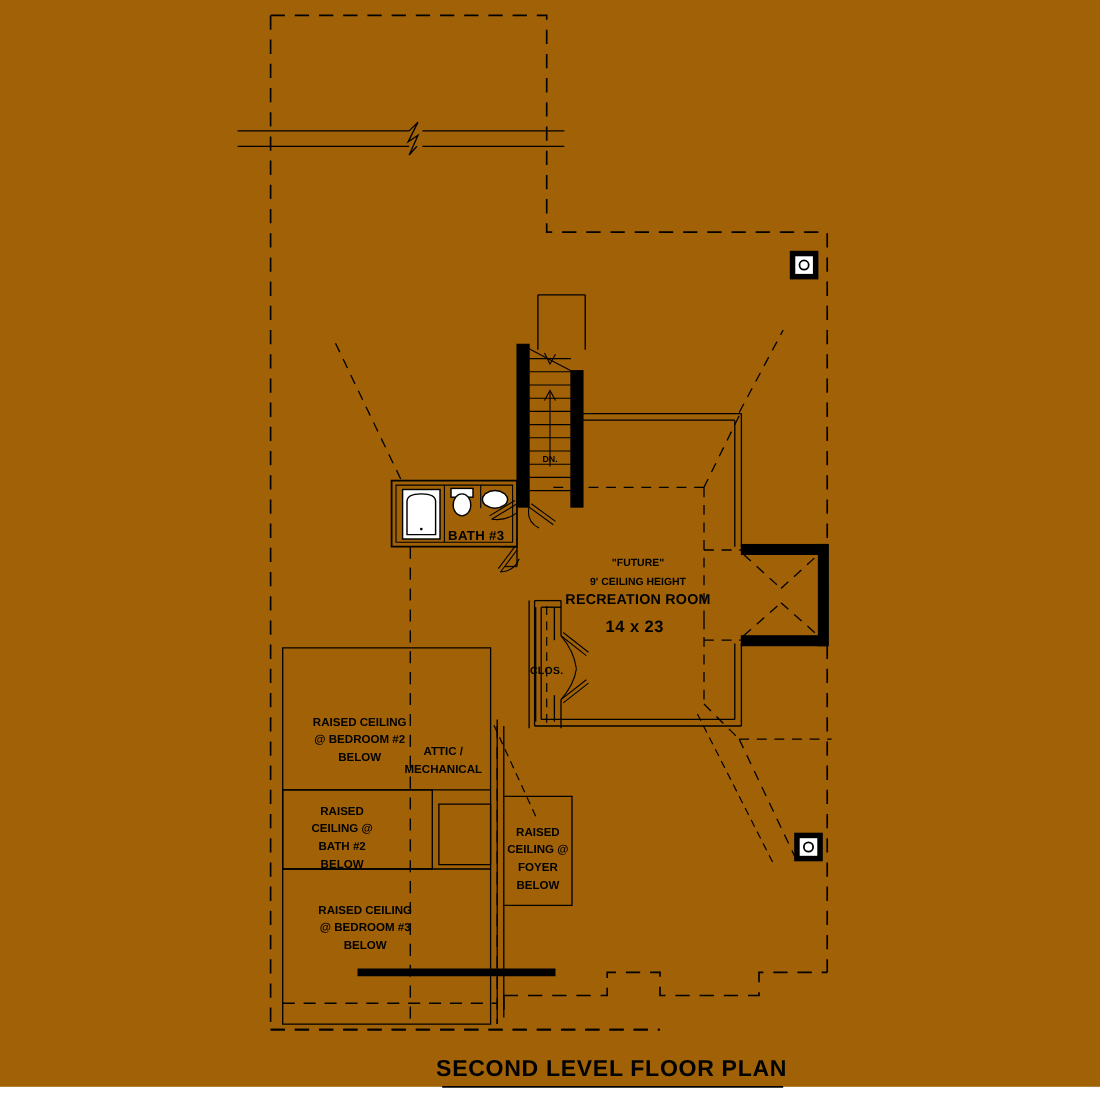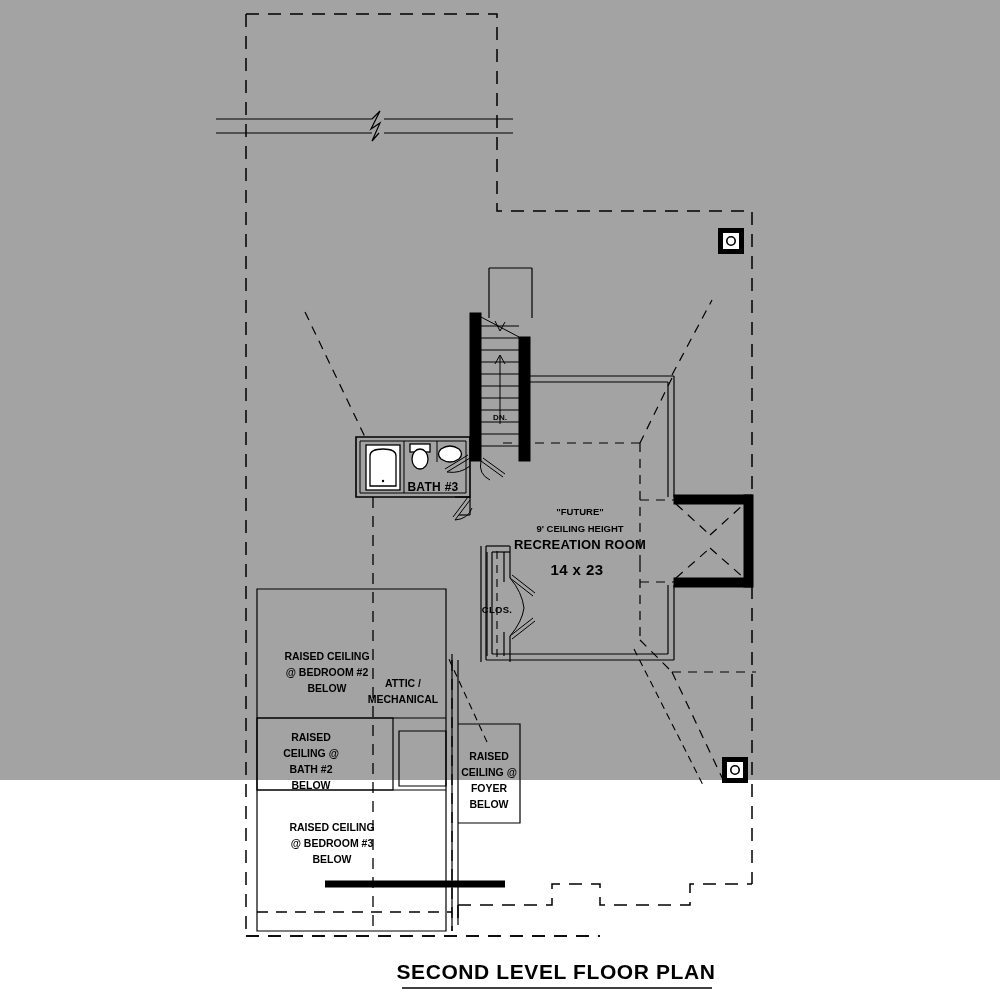--- a/index.html
+++ b/index.html
@@ -9,22 +9,22 @@
   }
   body {
     width: 1000px;
     height: 1000px;
     font-family: "Liberation Sans", sans-serif;
     overflow: hidden;
   }
   #plan-root {
     position: relative;
     width: 1000px;
-    height: 780px;
-    background: #a3a3a3;
+    height: 988px;
+    background: #a16207;
   }
   svg#floorplan {
     position: absolute;
     top: 0;
     left: 0;
     width: 1000px;
     height: 1000px;
     display: block;
   }
   .txt {

